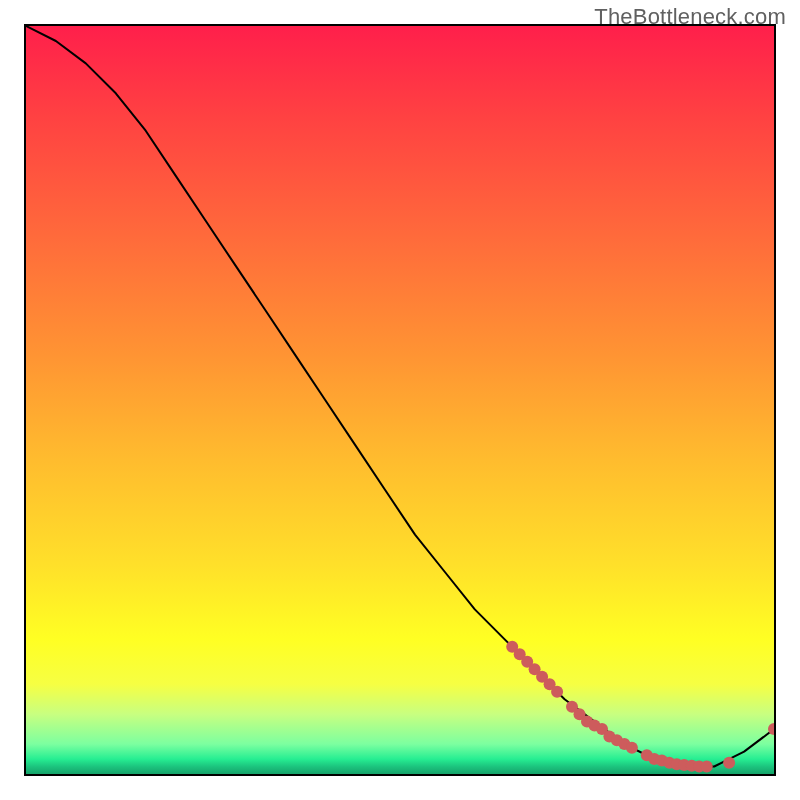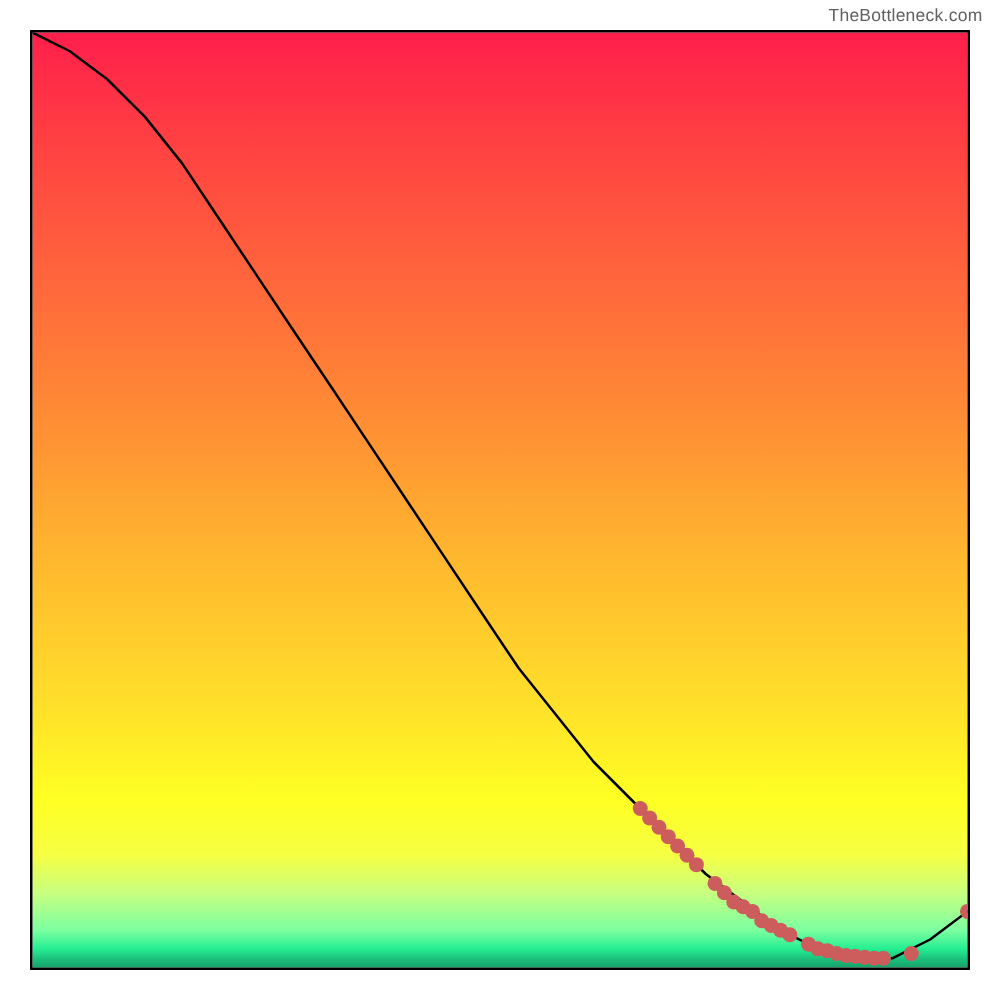--- a/index.html
+++ b/index.html
@@ -13,21 +13,21 @@
   }
   .wrap {
     position: relative;
     width: 800px;
     height: 800px;
   }
   .watermark {
     position: absolute;
     top: 4px;
     right: 14px;
-    font-size: 14px;
+    font-size: 22px;
     font-weight: 500;
     color: #606060;
     letter-spacing: 0.2px;
   }
   .plot {
     position: absolute;
     left: 24px;
     top: 24px;
     width: 752px;
     height: 752px;

